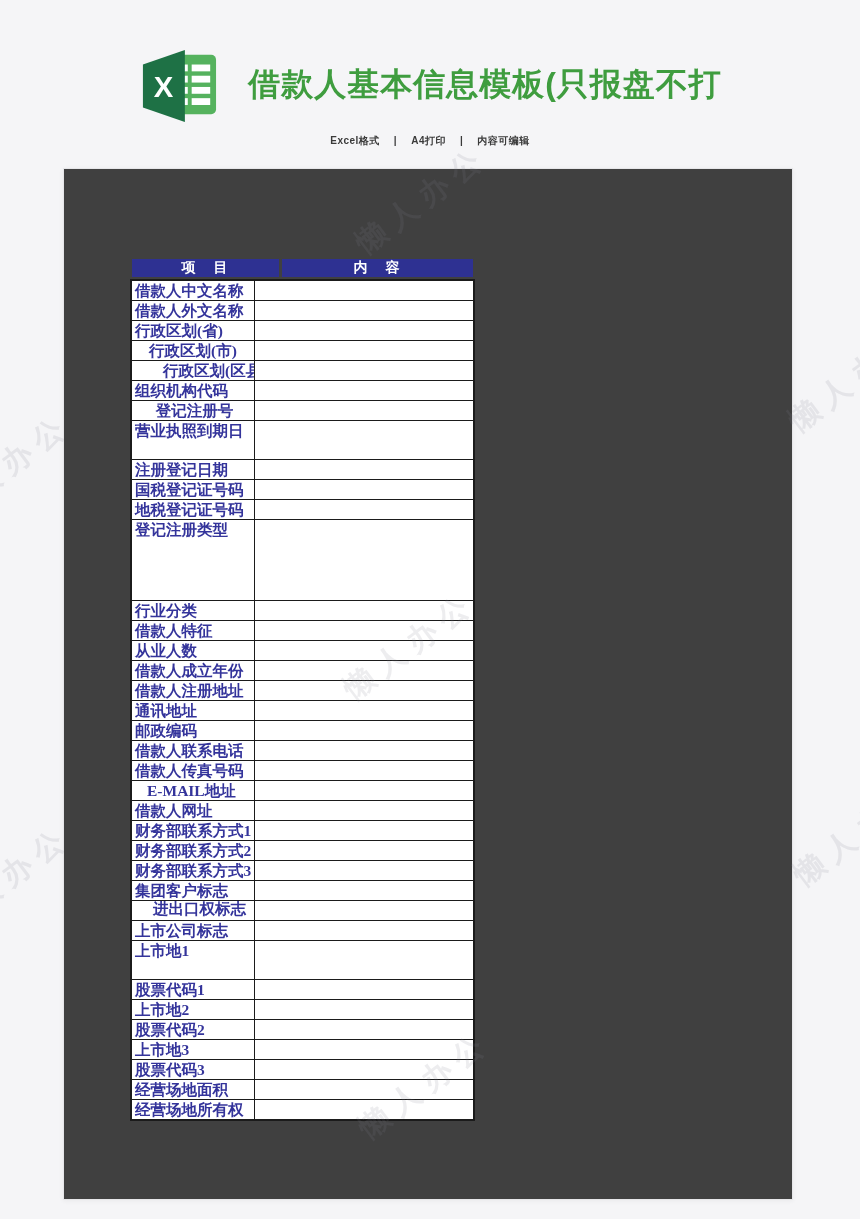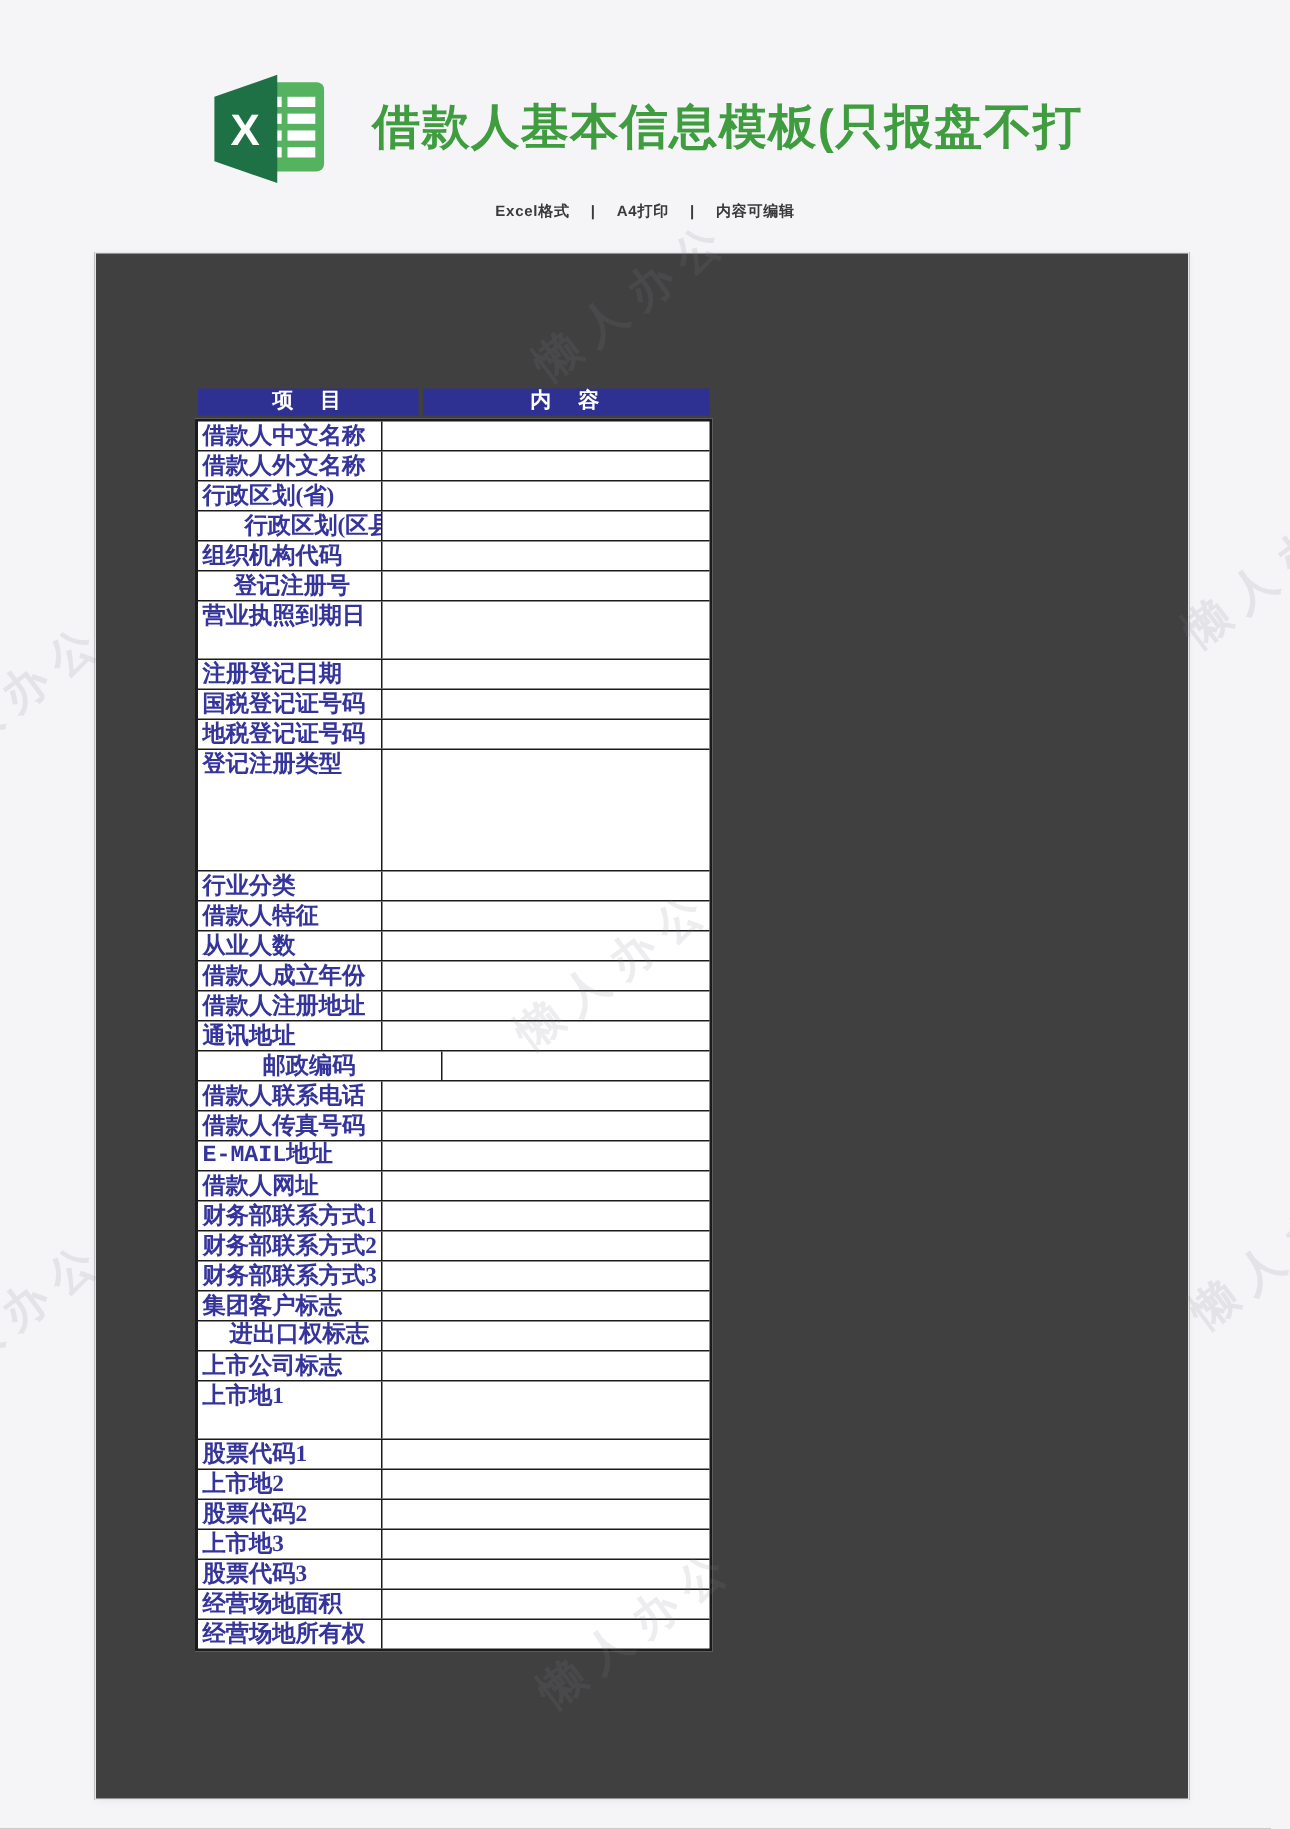--- a/index.html
+++ b/index.html
@@ -128,20 +128,24 @@
           </div>
           <div class="xl-row h-normal">
             <div class="xl-label" style="padding-left: 3px;">借款人外文名称</div>
             <div class="xl-val"></div>
           </div>
           <div class="xl-row h-normal">
             <div class="xl-label" style="padding-left: 3px;">行政区划(省)</div>
             <div class="xl-val"></div>
           </div>
           <div class="xl-row h-normal">
+            <div class="xl-label" style="padding-left: 17px;">行政区划(市)</div>
+            <div class="xl-val"></div>
+          </div>
+          <div class="xl-row h-normal">
             <div class="xl-label" style="padding-left: 31px;">行政区划(区县)</div>
             <div class="xl-val"></div>
           </div>
           <div class="xl-row h-normal">
             <div class="xl-label" style="padding-left: 3px;">组织机构代码</div>
             <div class="xl-val"></div>
           </div>
           <div class="xl-row h-normal">
             <div class="xl-label" style="padding-left: 3px; text-align: center;">登记注册号</div>
             <div class="xl-val"></div>
@@ -184,33 +188,33 @@
           </div>
           <div class="xl-row h-normal">
             <div class="xl-label" style="padding-left: 3px;">借款人注册地址</div>
             <div class="xl-val"></div>
           </div>
           <div class="xl-row h-normal">
             <div class="xl-label" style="padding-left: 3px;">通讯地址</div>
             <div class="xl-val"></div>
           </div>
           <div class="xl-row h-normal">
-            <div class="xl-label" style="padding-left: 3px; margin-left: 40px;">邮政编码</div>
+            <div class="xl-label" style="padding-left: 3px;">邮政编码</div>
             <div class="xl-val"></div>
           </div>
           <div class="xl-row h-normal">
             <div class="xl-label" style="padding-left: 3px;">借款人联系电话</div>
             <div class="xl-val"></div>
           </div>
           <div class="xl-row h-normal">
             <div class="xl-label" style="padding-left: 3px;">借款人传真号码</div>
             <div class="xl-val"></div>
           </div>
           <div class="xl-row h-normal">
-            <div class="xl-label" style="padding-left: 3px; font-family: Liberation Mono, monospace;">E-MAIL地址</div>
+            <div class="xl-label" style="padding-left: 15px;">E-MAIL地址</div>
             <div class="xl-val"></div>
           </div>
           <div class="xl-row h-normal">
             <div class="xl-label" style="padding-left: 3px;">借款人网址</div>
             <div class="xl-val"></div>
           </div>
           <div class="xl-row h-normal">
             <div class="xl-label" style="padding-left: 3px;">财务部联系方式1</div>
             <div class="xl-val"></div>
           </div>

